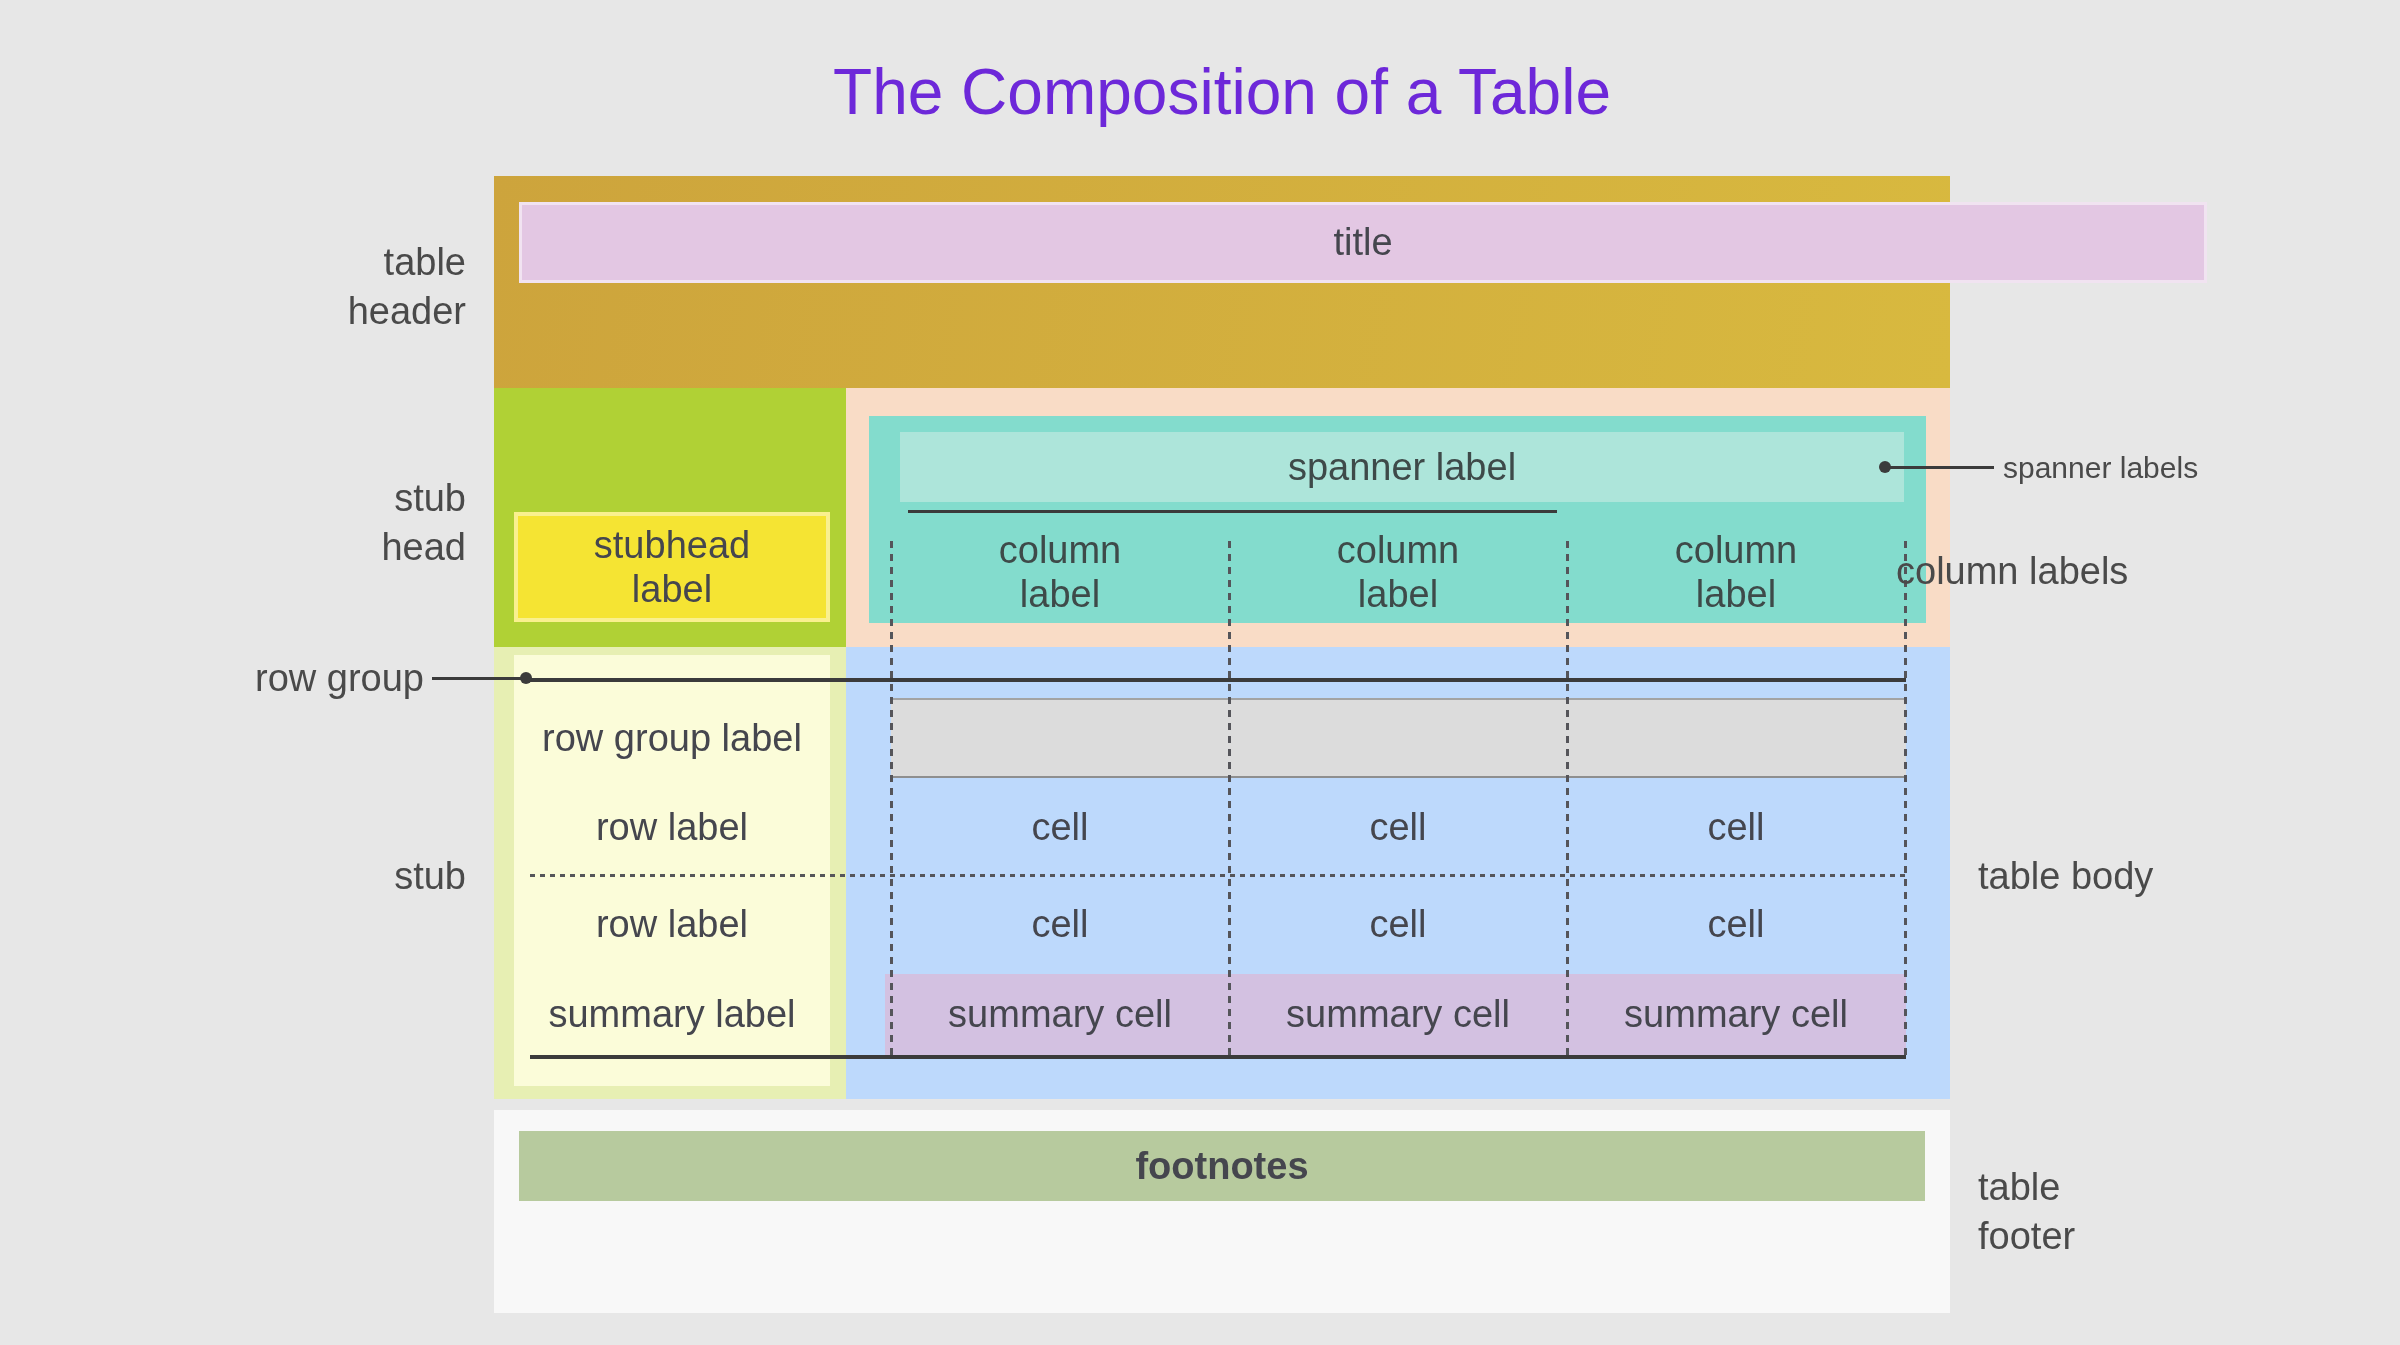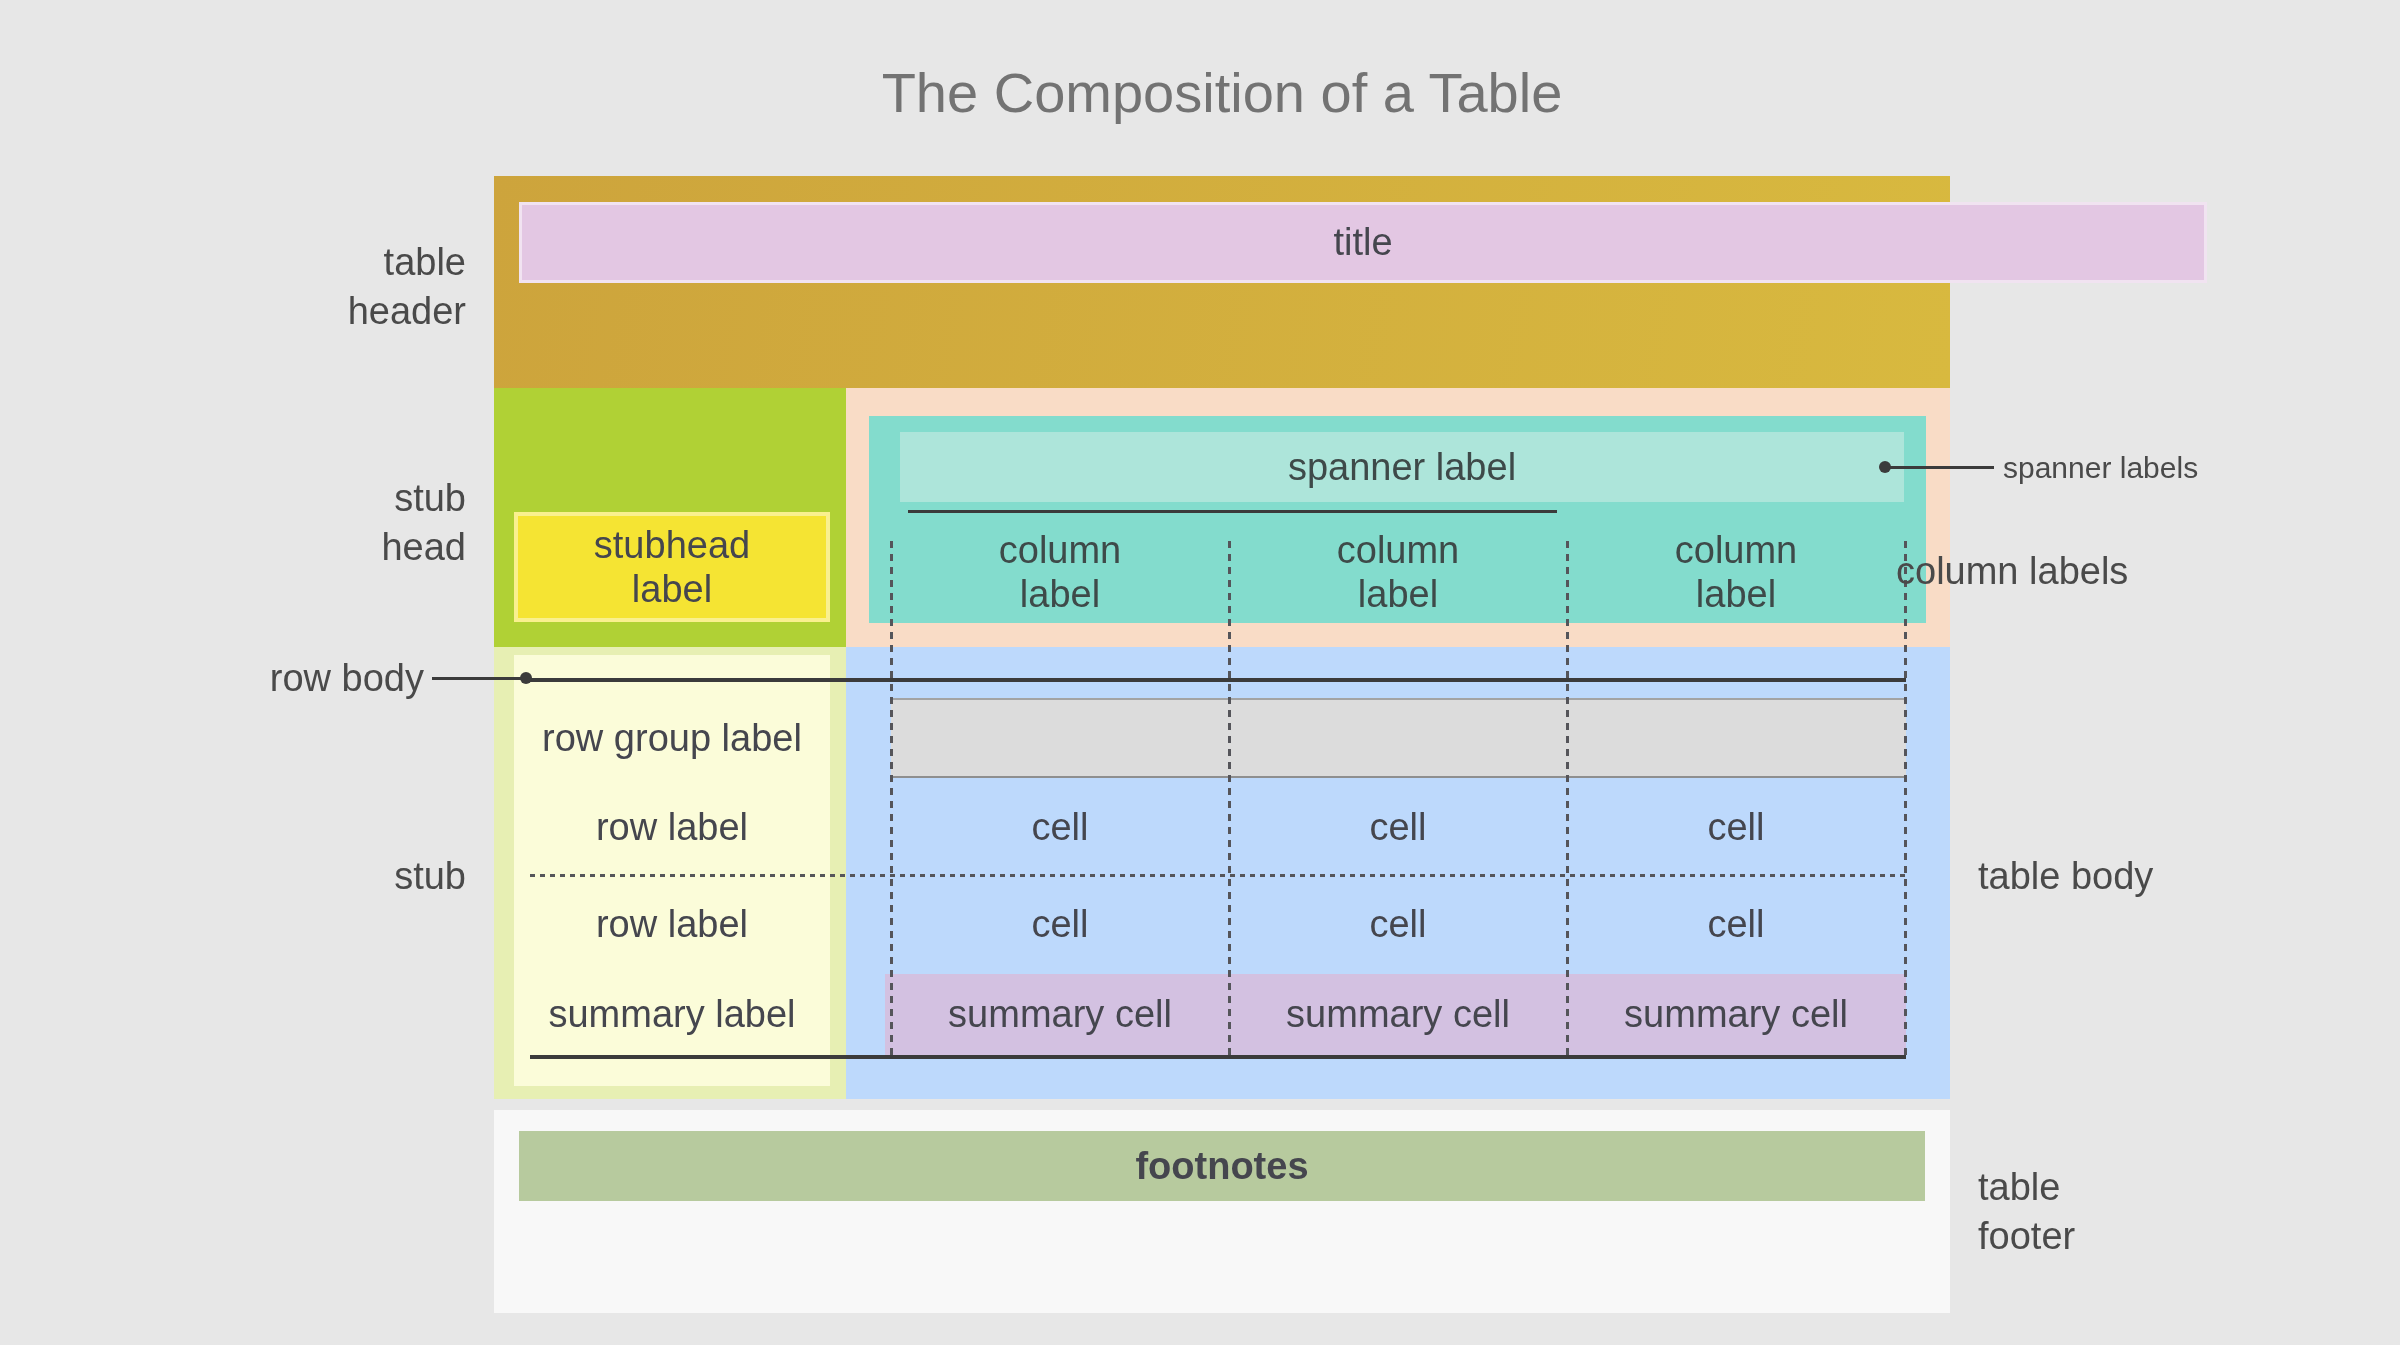--- a/index.html
+++ b/index.html
@@ -21,21 +21,21 @@
   .dot{width:12px;height:12px;border-radius:50%;background:#3b3b3b}
   .vdash{width:3px;background-image:repeating-linear-gradient(to bottom,#55555a 0,#55555a 7px,transparent 7px,transparent 13px)}
   .hdot{height:3px;background-image:repeating-linear-gradient(to right,#55555a 0,#55555a 5px,transparent 5px,transparent 10px)}
   .lightborder{border:3px solid rgba(255,255,255,0.5)}
 </style>
 </head>
 <body>
 
 <div class="canvas">
 
-  <div class="abs" style="left:494px;top:40px;width:1456px;height:104px;display:flex;align-items:center;justify-content:center;font-size:56px;color:#737373;">The Composition of a Table</div>
+  <div class="abs" style="left:494px;top:40px;width:1456px;height:104px;display:flex;align-items:center;justify-content:center;font-size:64px;color:#6d28d9;">The Composition of a Table</div>
 
   <div class="abs" style="left:494px;top:176px;width:1456px;height:212px;background:linear-gradient(100deg,#cda43c,#d8b93f);"></div>
   <div class="abs" style="left:494px;top:388px;width:352px;height:259px;background:#b0d135;"></div>
   <div class="abs" style="left:846px;top:388px;width:1104px;height:259px;background:#f9dcc6;"></div>
   <div class="abs" style="left:494px;top:647px;width:352px;height:452px;background:#e7efb3;"></div>
   <div class="abs" style="left:846px;top:647px;width:1104px;height:452px;background:#bdd9fc;"></div>
   <div class="abs" style="left:494px;top:1110px;width:1456px;height:203px;background:#f8f8f8;"></div>
 
   <div class="abs bar lightborder" style="left:519px;top:202px;width:1688px;height:81px;background:#e3c7e3;">title</div>
 
@@ -88,21 +88,21 @@
   <div class="abs bar" style="left:519px;top:1131px;width:1406px;height:70px;background:#b7ca9e;font-weight:bold;">footnotes</div>
 
   <div class="abs ann right-align" style="left:160px;top:238px;width:306px;">
     <div>table</div>
     <div>header</div>
   </div>
   <div class="abs ann right-align" style="left:160px;top:474px;width:306px;">
     <div>stub</div>
     <div>head</div>
   </div>
-  <div class="abs ann right-align" style="left:160px;top:654px;width:264px;">row body</div>
+  <div class="abs ann right-align" style="left:160px;top:654px;width:264px;">row group</div>
   <div class="abs darkline" style="left:432px;top:677px;width:92px;height:3px;"></div>
   <div class="abs dot" style="left:520px;top:672px;"></div>
   <div class="abs ann right-align" style="left:160px;top:852px;width:306px;">stub</div>
 
   <div class="abs dot" style="left:1879px;top:461px;"></div>
   <div class="abs darkline" style="left:1888px;top:466px;width:106px;height:3px;"></div>
   <div class="abs ann-small" style="left:2003px;top:450px;width:320px;">spanner labels</div>
   <div class="abs ann" style="left:1896px;top:547px;width:360px;">column labels</div>
   <div class="abs ann" style="left:1978px;top:852px;width:360px;">table body</div>
   <div class="abs ann" style="left:1978px;top:1163px;width:360px;">

